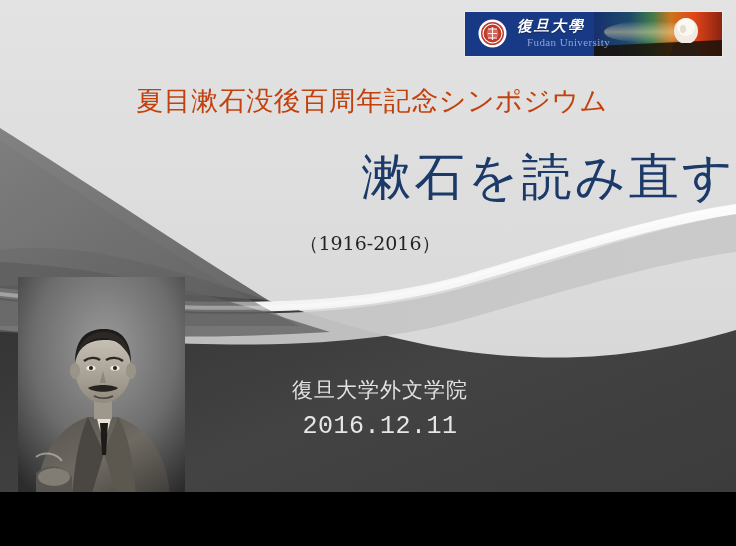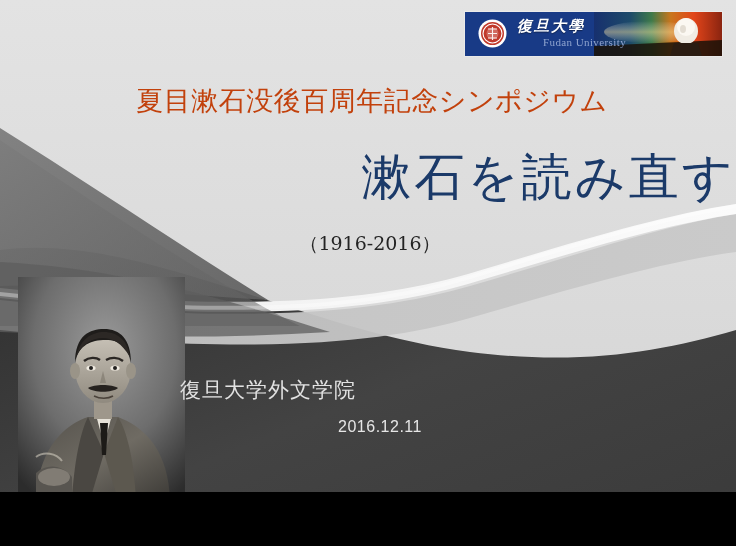--- a/index.html
+++ b/index.html
@@ -69,21 +69,20 @@
   }
   .banner-en {
     position: absolute;
     left: 62px;
     top: 24px;
     font-family: "Liberation Serif", serif;
     font-size: 11px;
     letter-spacing: .4px;
     color: #8fa4cf;
     white-space: nowrap;
-    margin-left: 16px;
   }
 
   
   #symposium-title {
     position: absolute;
     left: 0;
     top: 84px;
     width: 736px;
     text-align: center;
     padding-left: 8px;
@@ -122,36 +121,36 @@
     font-size: 19px;
     line-height: 26px;
     color: #232323;
     white-space: nowrap;
   }
   #affiliation {
     position: absolute;
     left: 180px;
     top: 376px;
     width: 400px;
-    text-align: left;
+    text-align: center;
     font-family: "DejaVu Serif", "Liberation Serif", serif;
     font-size: 21px;
     line-height: 28px;
     color: #e2e2e2;
     letter-spacing: 1px;
     white-space: nowrap;
   }
   #event-date {
     position: absolute;
     left: 180px;
     top: 412px;
     width: 400px;
     text-align: center;
-    font-family: Liberation Sans, sans-serif;
-    font-size: 16px;
+    font-family: Liberation Mono, monospace;
+    font-size: 25px;
     line-height: 30px;
     color: #e6e6e6;
     letter-spacing: .5px;
     white-space: nowrap;
   }
 
   
   #portrait {
     position: absolute;
     left: 18px;

